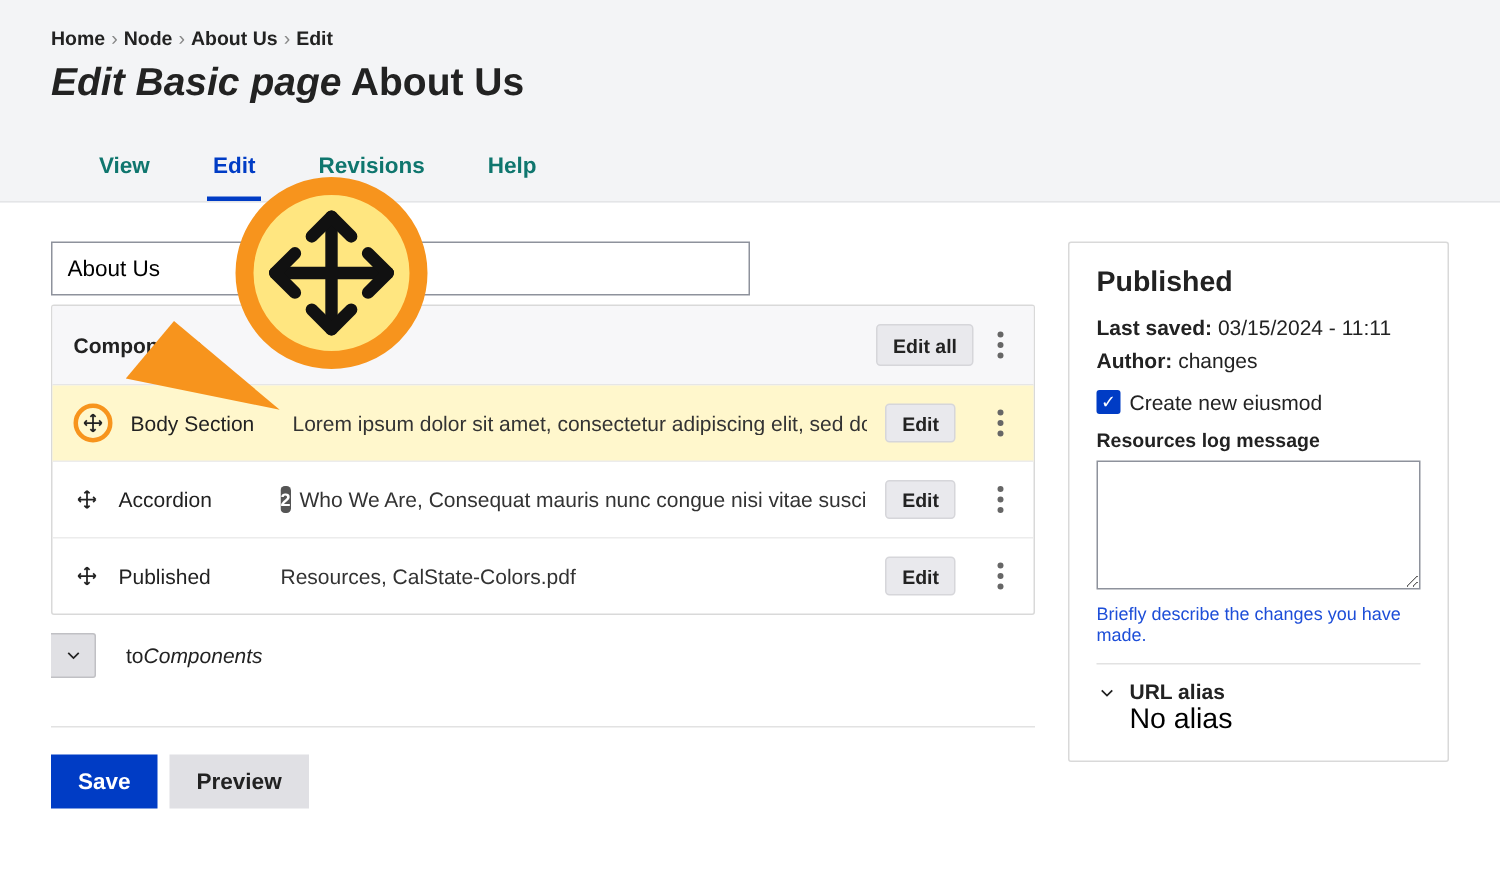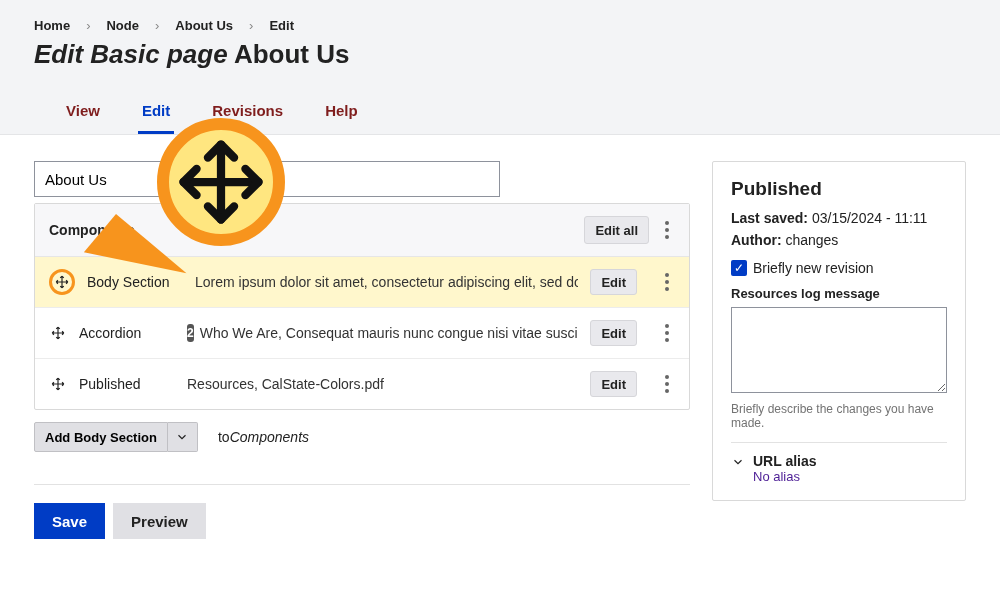--- a/index.html
+++ b/index.html
@@ -10,26 +10,26 @@
     background: #fff;
     width: 1000px;
     height: 593px;
     overflow: hidden;
   }
   .top {
     background: #f3f4f6;
     padding: 18px 34px 0 34px;
     border-bottom: 1px solid #e4e5e7;
   }
-  .breadcrumb { font-size: 13px; font-weight: 700; display: flex; gap: 16px; }
+  .breadcrumb { font-size: 13px; font-weight: 700; display: flex; gap: 4px; }
   .breadcrumb .chev { font-weight: 400; color: #888; }
   h1.page-title { font-size: 26px; font-weight: 700; margin-top: 6px; }
   h1.page-title .italic { font-style: italic; font-weight: 800; text-align: center; }
   .tabs { display: flex; gap: 34px; margin-top: 24px; padding-left: 28px; }
-  .tab { padding: 8px 4px 12px; font-size: 15px; font-weight: 700; color: #7f1d1d; cursor: pointer; border-bottom: 3px solid transparent; }
+  .tab { padding: 8px 4px 12px; font-size: 15px; font-weight: 700; color: #0f766e; cursor: pointer; border-bottom: 3px solid transparent; }
   .tab.active { color: #003cc5; border-bottom-color: #003cc5; }
   .main-wrap { display: flex; padding: 26px 34px 0 34px; gap: 22px; align-items: flex-start; }
   .left { width: 656px; }
   .right { flex: 1; border: 1px solid #d9d9d9; border-radius: 2px; padding: 16px 18px; background: #fff; }
   .field-label { font-size: 13px; font-weight: 700; margin-bottom: 6px; }
   .req { color: #d63638; margin-left: 2px; }
   input[type="text"].title-input {
     width: 466px; height: 36px; border: 1px solid #8e929c; padding: 0 10px; font-size: 15px;
     background: #fff;
   }
@@ -73,25 +73,25 @@
   .btn-save { height:36px; background:#003cc5; color:#fff; font-weight:700; font-size:15px; border:none; padding:0 18px; cursor:pointer; }
   .btn-preview { height:36px; background:#e0e0e4; color:#222; font-weight:700; font-size:15px; border:none; padding:0 18px; cursor:pointer; }
   
   .status-title { font-size:19px; font-weight:800; margin-bottom:10px; }
   .meta-line { font-size:14px; margin-bottom:6px; }
   .meta-line .lbl { font-weight:700; }
   .chk-row { display:flex; align-items:center; gap:6px; margin-top:12px; }
   .cb { width:16px; height:16px; background:#003cc5; display:inline-flex; align-items:center; justify-content:center; color:#fff; font-size:12px; border-radius:2px; }
   .revlog-label { font-size:13px; font-weight:700; margin-top:10px; margin-bottom:6px; }
   textarea.revlog { width:100%; height:86px; border:1px solid #8e929c; resize: vertical; padding:6px; font-size:13px; }
-  .hint { font-size:12px; color:#737373; margin-top:6px; }
+  .hint { font-size:12px; color:#1d4ed8; margin-top:6px; }
   .url-section { border-top:1px solid #e2e2e2; margin-top:12px; padding-top:10px; display:flex; gap:8px; align-items:flex-start; }
   .url-chev { margin-top:2px; cursor:pointer; }
   .url-label { font-weight:700; font-size:14px; }
-  .url-sub { font-size:13px; color:#4c1d95; }
+  .url-sub { font-size:19px; color:#000000; }
 
   
   .callout {
     position: absolute;
     top: 118px; left: 157px;
     width: 128px; height: 128px;
     border-radius: 50%;
     background: #ffe680;
     border: 12px solid #f7941d;
     display: flex; align-items: center; justify-content: center;
@@ -204,21 +204,20 @@
         <span class="row-edit-btn">Edit</span>
         <span class="kebab">
             <span></span>
             <span></span>
             <span></span>
           </span>
       </div>
     </div>
 
     <div class="add-row">
-      <button class="add-btn">Add Body Section</button>
       <span class="add-chev">
         <svg viewBox="0 0 24 24" width="14" height="14" fill="none" stroke="#222" stroke-width="2">
             <path d="M6 9l6 6 6-6"></path>
           </svg>
       </span>
       <span class="to-components">
         <span>to</span><span class="ital">Components</span>
       </span>
     </div>
 
@@ -235,21 +234,21 @@
     <div class="meta-line">
       <span class="lbl">Last saved:</span>
       <span>03/15/2024 - 11:11</span>
     </div>
     <div class="meta-line">
       <span class="lbl">Author:</span>
       <span>changes</span>
     </div>
     <div class="chk-row">
       <span class="cb">✓</span>
-      <span>Briefly new revision</span>
+      <span>Create new eiusmod</span>
     </div>
     <div class="revlog-label">Resources log message</div>
     <textarea class="revlog" style=""></textarea>
     <div class="hint">Briefly describe the changes you have made.</div>
 
     <div class="url-section">
       <span class="url-chev">
         <svg viewBox="0 0 24 24" width="14" height="14" fill="none" stroke="#222" stroke-width="2">
             <path d="M6 9l6 6 6-6"></path>
           </svg>

